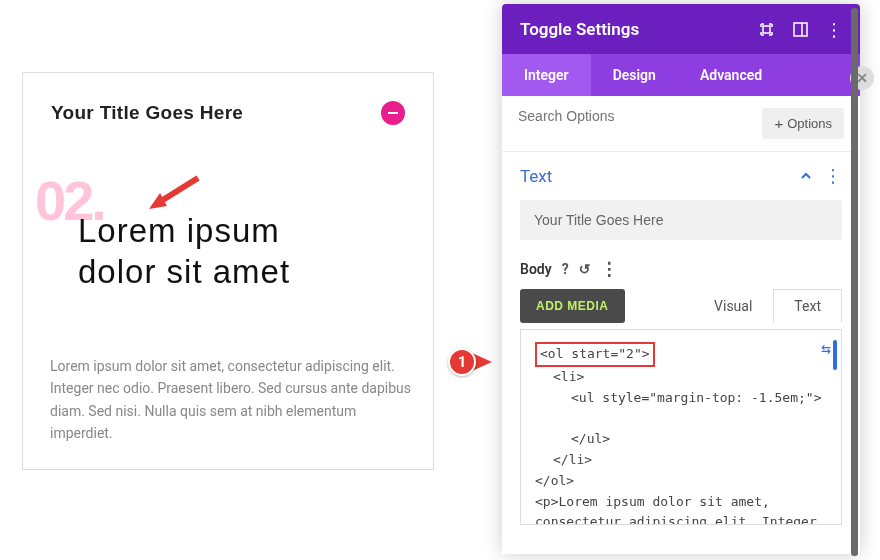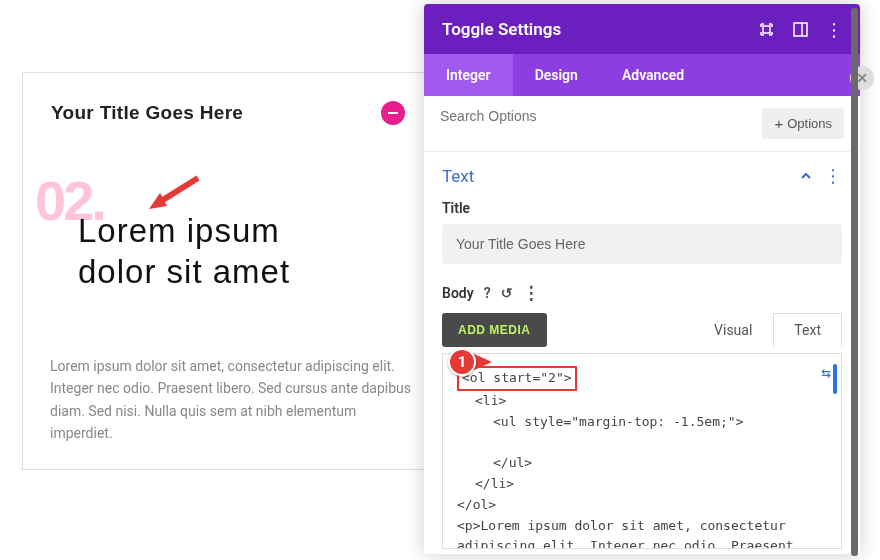--- a/index.html
+++ b/index.html
@@ -12,21 +12,21 @@
   .collapse-btn { width: 24px; height: 24px; border-radius: 50%; background: #e91e8c; display: flex; align-items: center; justify-content: center; }
   .collapse-btn::before { content: ""; width: 10px; height: 2px; background: #fff; display: block; }
   .ol-num { position: absolute; left: 35px; top: 168px; font-size: 56px; font-weight: 700; color: #ffc4d9; letter-spacing: -3px; font-family: Arial, sans-serif; }
   .headline { position: absolute; left: 78px; top: 210px; font-family: Liberation Sans, sans-serif; font-size: 33px; color: #111; line-height: 1.25; letter-spacing: 1px; font-weight: 400; }
   .body-para { position: absolute; left: 50px; top: 355px; right: 468px; font-size: 14px; color: #888; line-height: 1.6; }
 
   
   .arrow-anno { position: absolute; left: 143px; top: 173px; pointer-events: none; }
 
   
-  .panel { position: absolute; right: 20px; top: 4px; width: 436px; height: 550px; background: #fff; box-shadow: 0 0 20px rgba(0,0,0,0.2); border-radius: 4px 4px 0 0; overflow: visible; }
+  .panel { position: absolute; right: 20px; top: 4px; width: 358px; height: 550px; background: #fff; box-shadow: 0 0 20px rgba(0,0,0,0.2); border-radius: 4px 4px 0 0; overflow: visible; }
   .panel-header { background: #6c1fbf; color: #fff; height: 50px; display: flex; align-items: center; justify-content: space-between; padding: 0 18px; border-radius: 4px 4px 0 0; }
   .panel-title { font-size: 17px; font-weight: 600; }
   .panel-header-icons { display: flex; gap: 18px; align-items: center; }
   .hdr-icon { width: 16px; height: 16px; display: flex; align-items: center; justify-content: center; cursor: pointer; }
 
   .tabs { display: flex; background: #8e3ee0; }
   .tab { padding: 13px 22px; color: #fff; font-size: 14px; font-weight: 600; cursor: pointer; }
   .tab.active { background: #a259f0; }
 
   .close-floating { position: absolute; right: -14px; top: 62px; width: 24px; height: 24px; border-radius: 50%; background: #ddd; display: flex; align-items: center; justify-content: center; color: #888; font-size: 14px; font-weight: 700; cursor: pointer; }
@@ -131,21 +131,20 @@
       <div class="section-actions">
         <span>
           <svg class="chev" viewBox="0 0 12 12">
               <path d="M2 8 L6 4 L10 8" fill="none" stroke="#3b6fd1" stroke-width="2"></path>
             </svg>
         </span>
         <span class="dots-v">⋮</span>
       </div>
     </div>
 
-    <div class="field-label">Title</div>
     <input class="text-input" value="Your Title Goes Here" style="">
 
     <div class="body-row">
       <span class="body-label">Body</span>
       <span class="mini-icon">?</span>
       <span class="mini-icon">↺</span>
       <span class="mini-icon" style="font-size:18px;">⋮</span>
     </div>
 
     <button class="add-media-btn">ADD MEDIA</button>

